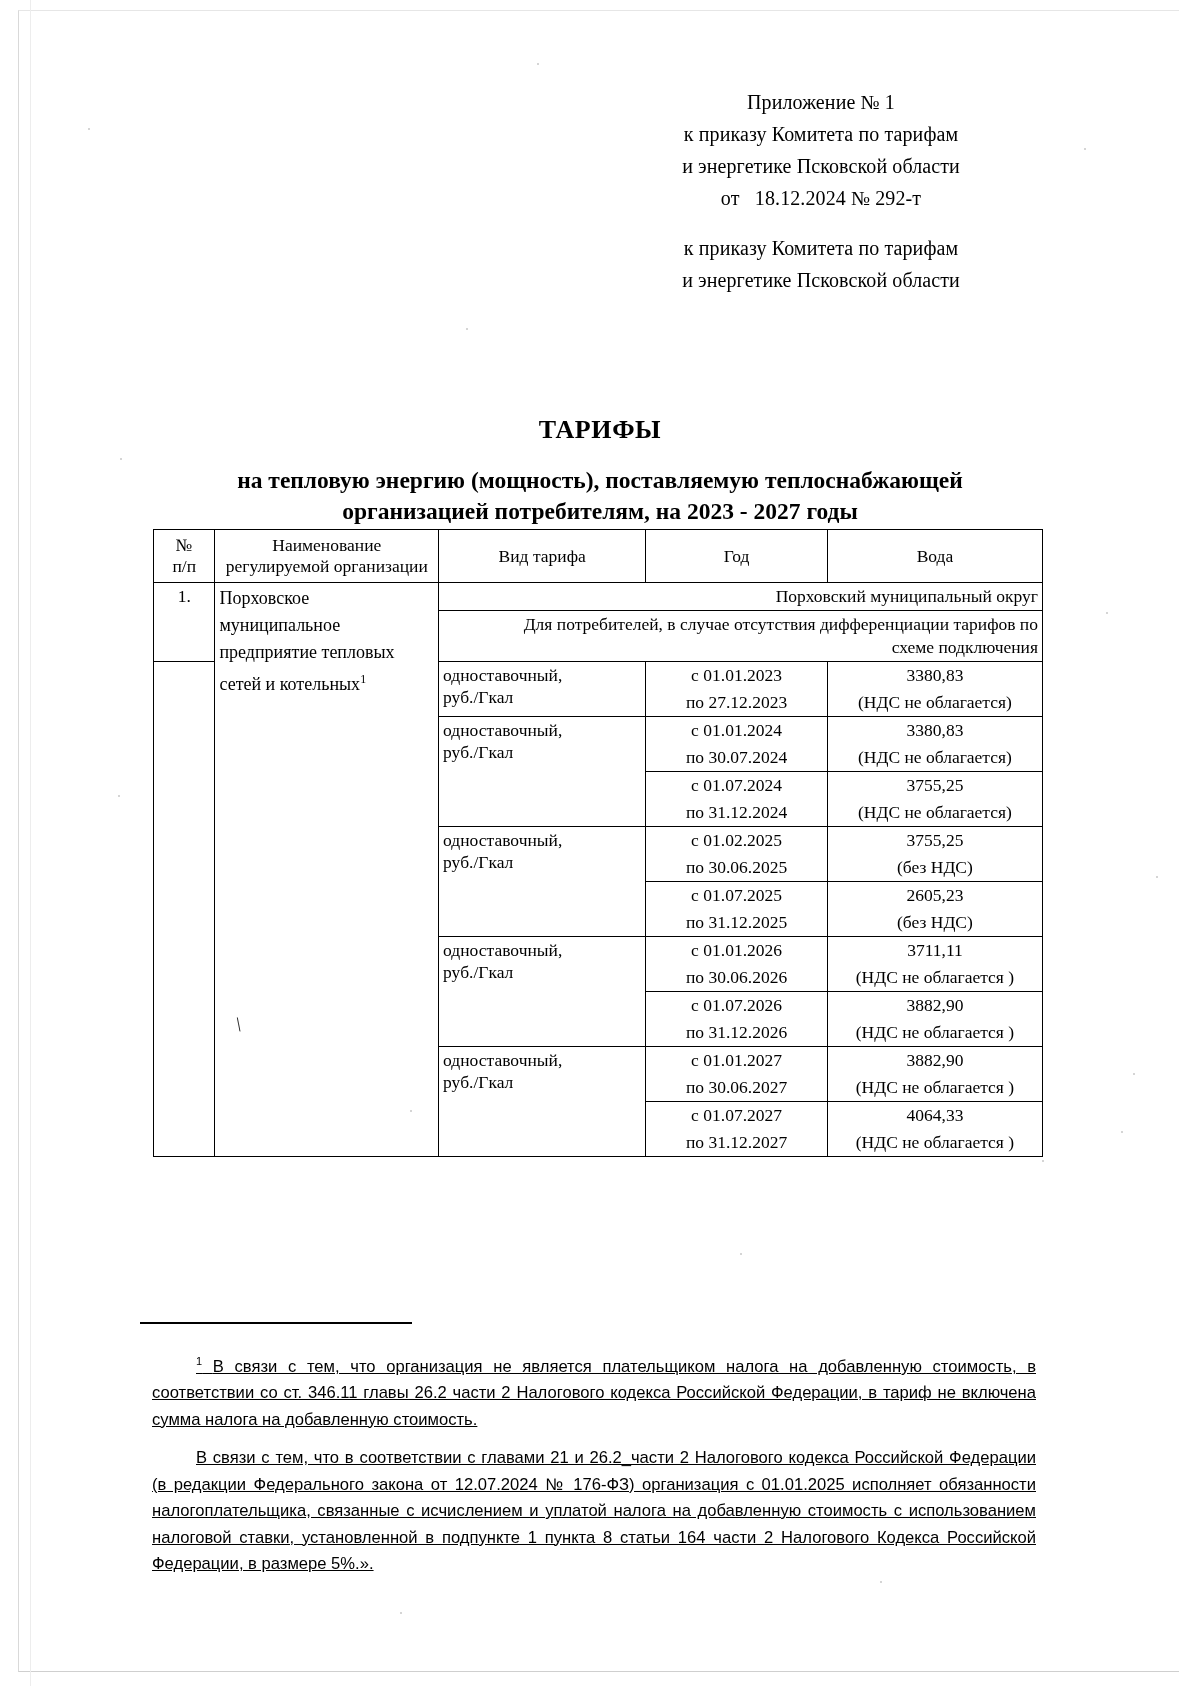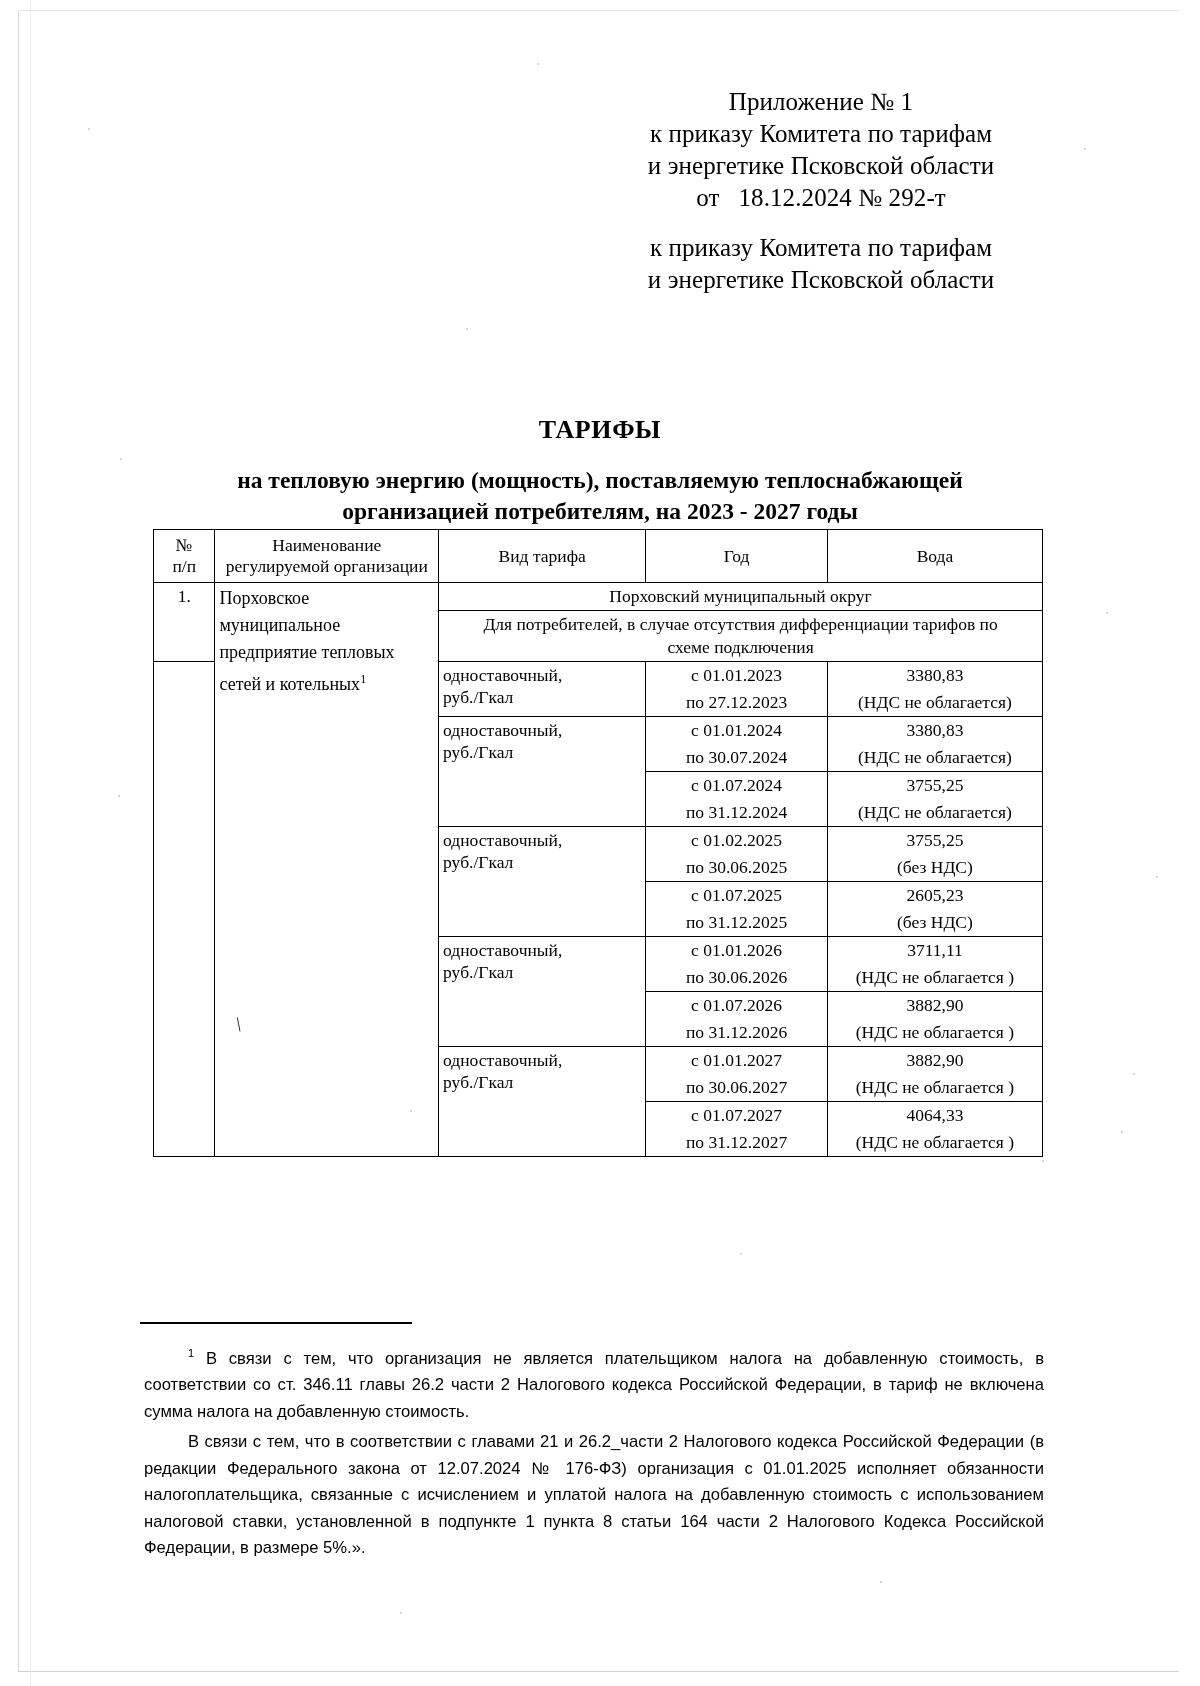--- a/index.html
+++ b/index.html
@@ -38,21 +38,21 @@
     position: absolute;
     left: 0; top: 0;
     width: 1200px;
     height: 1686px;
   }
 
   
   .hdr-block {
     position: absolute;
     text-align: center;
-    font-size: 25px;
+    font-size: 20px;
     line-height: 32px;
     letter-spacing: 0.1px;
   }
   #hdr1 { left: 586px; top: 86px; width: 470px; }
   #hdr2 { left: 586px; top: 232px; width: 470px; }
 
   .hdr-line { white-space: pre; }
 
   
   .title-wrap {
@@ -104,21 +104,21 @@
   .th-two { line-height: 21px; }
 
   .org-cell {
     padding-left: 8px;
     line-height: 27px;
     font-size: 18px;
   }
   .org-cell sup { font-size: 12px; vertical-align: super; }
 
   .wide-center {
-    text-align: center;
+    text-align: right;
     vertical-align: middle;
     line-height: 23px;
     padding: 3px 6px;
     margin-top: 16px;
   }
 
   .yr, .wt {
     text-align: center;
     line-height: 23px;
     height: 23px;
@@ -148,21 +148,21 @@
   .footnote {
     position: absolute;
     left: 140px;
     top: 1336px;
     width: 908px;
     font-size: 16.6px;
     line-height: 26.5px;
     text-align: justify;
     font-family: "Liberation Sans", "DejaVu Sans", sans-serif;
   }
-  .footnote p { margin: 4px; }
+  .footnote p { margin: 12px; text-decoration: underline; }
   .footnote .ind { text-indent: 44px; }
   .footnote sup { font-size: 11px; vertical-align: super; }
 
   
   .speck {
     position: absolute;
     background: #9a9a9a;
     border-radius: 50%;
     width: 2px; height: 2px;
     opacity: .55;

